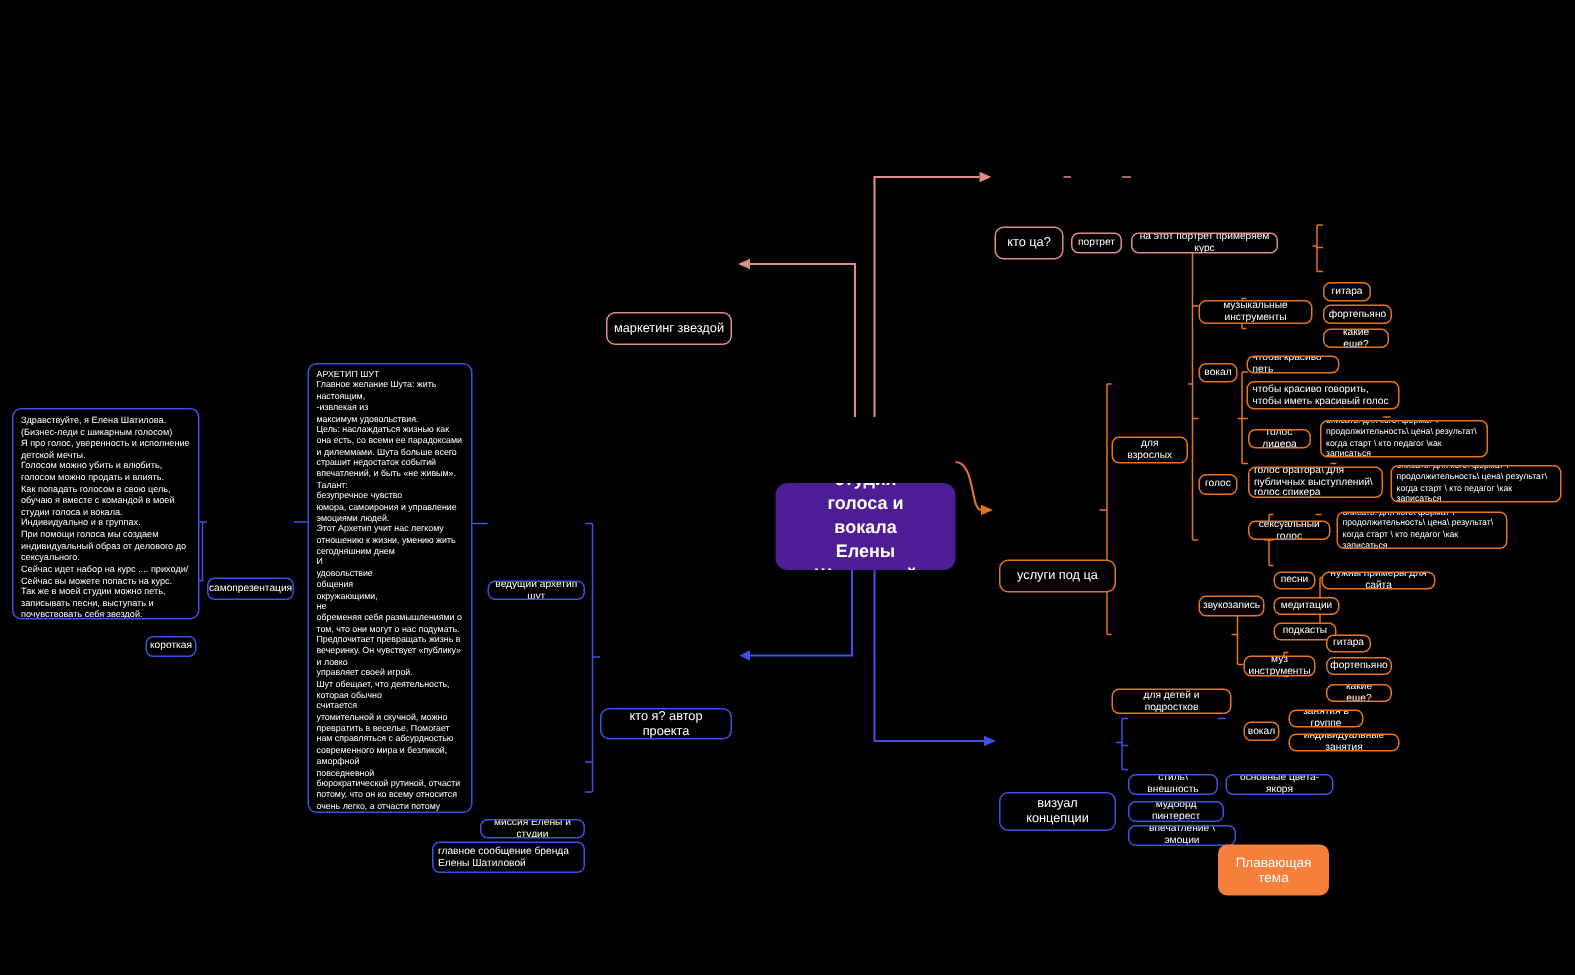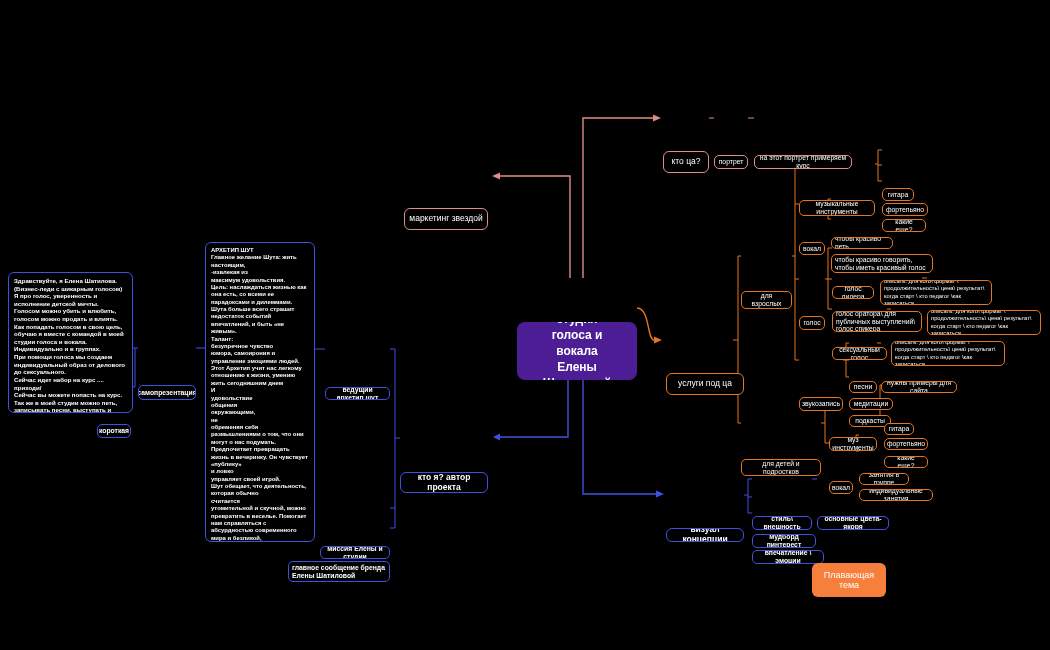--- a/index.html
+++ b/index.html
@@ -5,21 +5,21 @@
   html,body{margin:0;padding:0;background:#000;}
   #canvas{position:relative;width:1050px;height:650px;background:#000;overflow:hidden;
           font-family:"Liberation Sans","DejaVu Sans",sans-serif;}
   #wires{position:absolute;left:0;top:0;}
   .n{position:absolute;box-sizing:border-box;background:#000;color:#fff;
      border:1px solid #fff;border-radius:5px;display:flex;align-items:center;
      justify-content:center;text-align:center;font-size:6.8px;line-height:1.12;
      padding:1px 3px;overflow:hidden;margin-top:44px;}
   .pink{border-color:#df8d87;}
   .orange{border-color:#e5751f;}
-  .blue{border-color:#3f51e1;font-weight:bold;}
+  .blue{border-color:#3f51e1;}
   .main{font-size:8.5px;border-radius:6px;border-width:1.5px;}
   .left{text-align:left;justify-content:flex-start;}
   .tiny{font-size:5.8px;line-height:1.25;}
   .block{display:block;text-align:left;white-space:pre-line;font-size:5.9px;
          line-height:1.25;padding:4px 5px;border-radius:6px;overflow:hidden;}
   .central{background:#4c1d95;border:none;border-radius:8px;font-weight:bold;
            font-size:12px;line-height:1.35;padding:22px;}
   .floating{background:#f57f3b;border:none;border-radius:6px;font-size:9px;}
 </style>
 </head>
@@ -149,21 +149,21 @@
 Голосом можно убить и влюбить, голосом можно продать и влиять.
 Как попадать голосом в свою цель, обучаю я вместе с командой в моей студии голоса и вокала. Индивидуально и в группах.
 При помощи голоса мы создаем индивидуальный образ от делового до сексуального.
 Сейчас идет набор на курс .... приходи/
 Сейчас вы можете попасть на курс.
 Так же в моей студии можно петь, записывать песни, выступать и почувствовать себя  звездой.</div>
   <div class="n blue" style="left:97px;top:380px;width:34px;height:14px">короткая</div>
   <div class="n blue" style="left:320px;top:502px;width:70px;height:13px">миссия Елены и студии</div>
   <div class="n blue left" style="left:288px;top:517px;width:102px;height:21px">главное сообщение бренда Елены Шатиловой</div>
 
-  <div class="n blue main" style="left:666px;top:484px;width:78px;height:14px">визуал концепции</div>
+  <div class="n blue main" style="left:666px;top:484px;width:78px;height:26px">визуал концепции</div>
   <div class="n blue" style="left:752px;top:472px;width:60px;height:14px">стиль\ внешность</div>
   <div class="n blue" style="left:817px;top:472px;width:72px;height:14px">основные цвета-якоря</div>
   <div class="n blue" style="left:752px;top:490px;width:64px;height:14px">мудборд пинтерест</div>
   <div class="n blue" style="left:752px;top:506px;width:72px;height:14px">впечатление \ эмоции</div>
 
   <div class="n floating" style="left:812px;top:519px;width:74px;height:34px">Плавающая тема</div>
 
 </div>
 
 </body></html>

